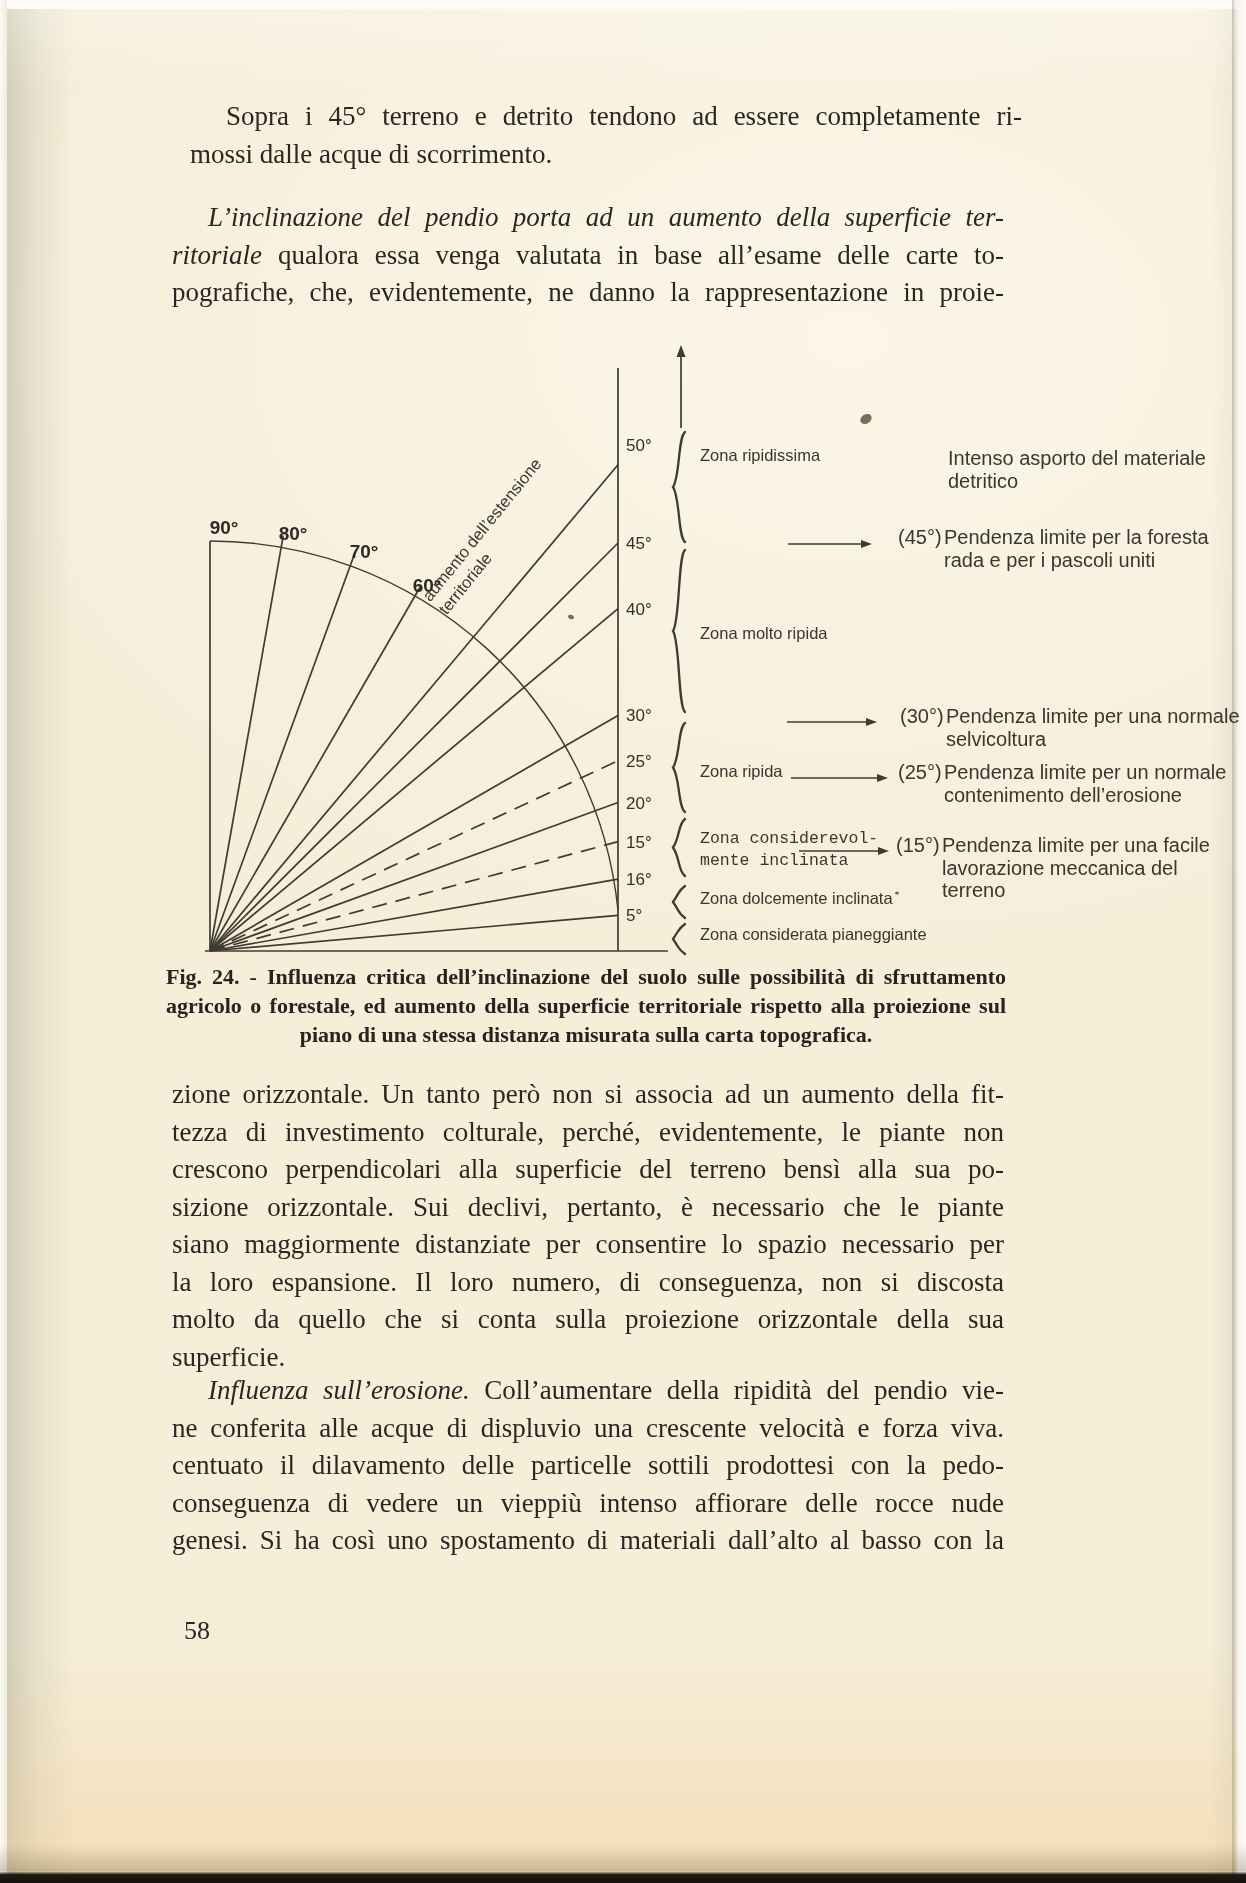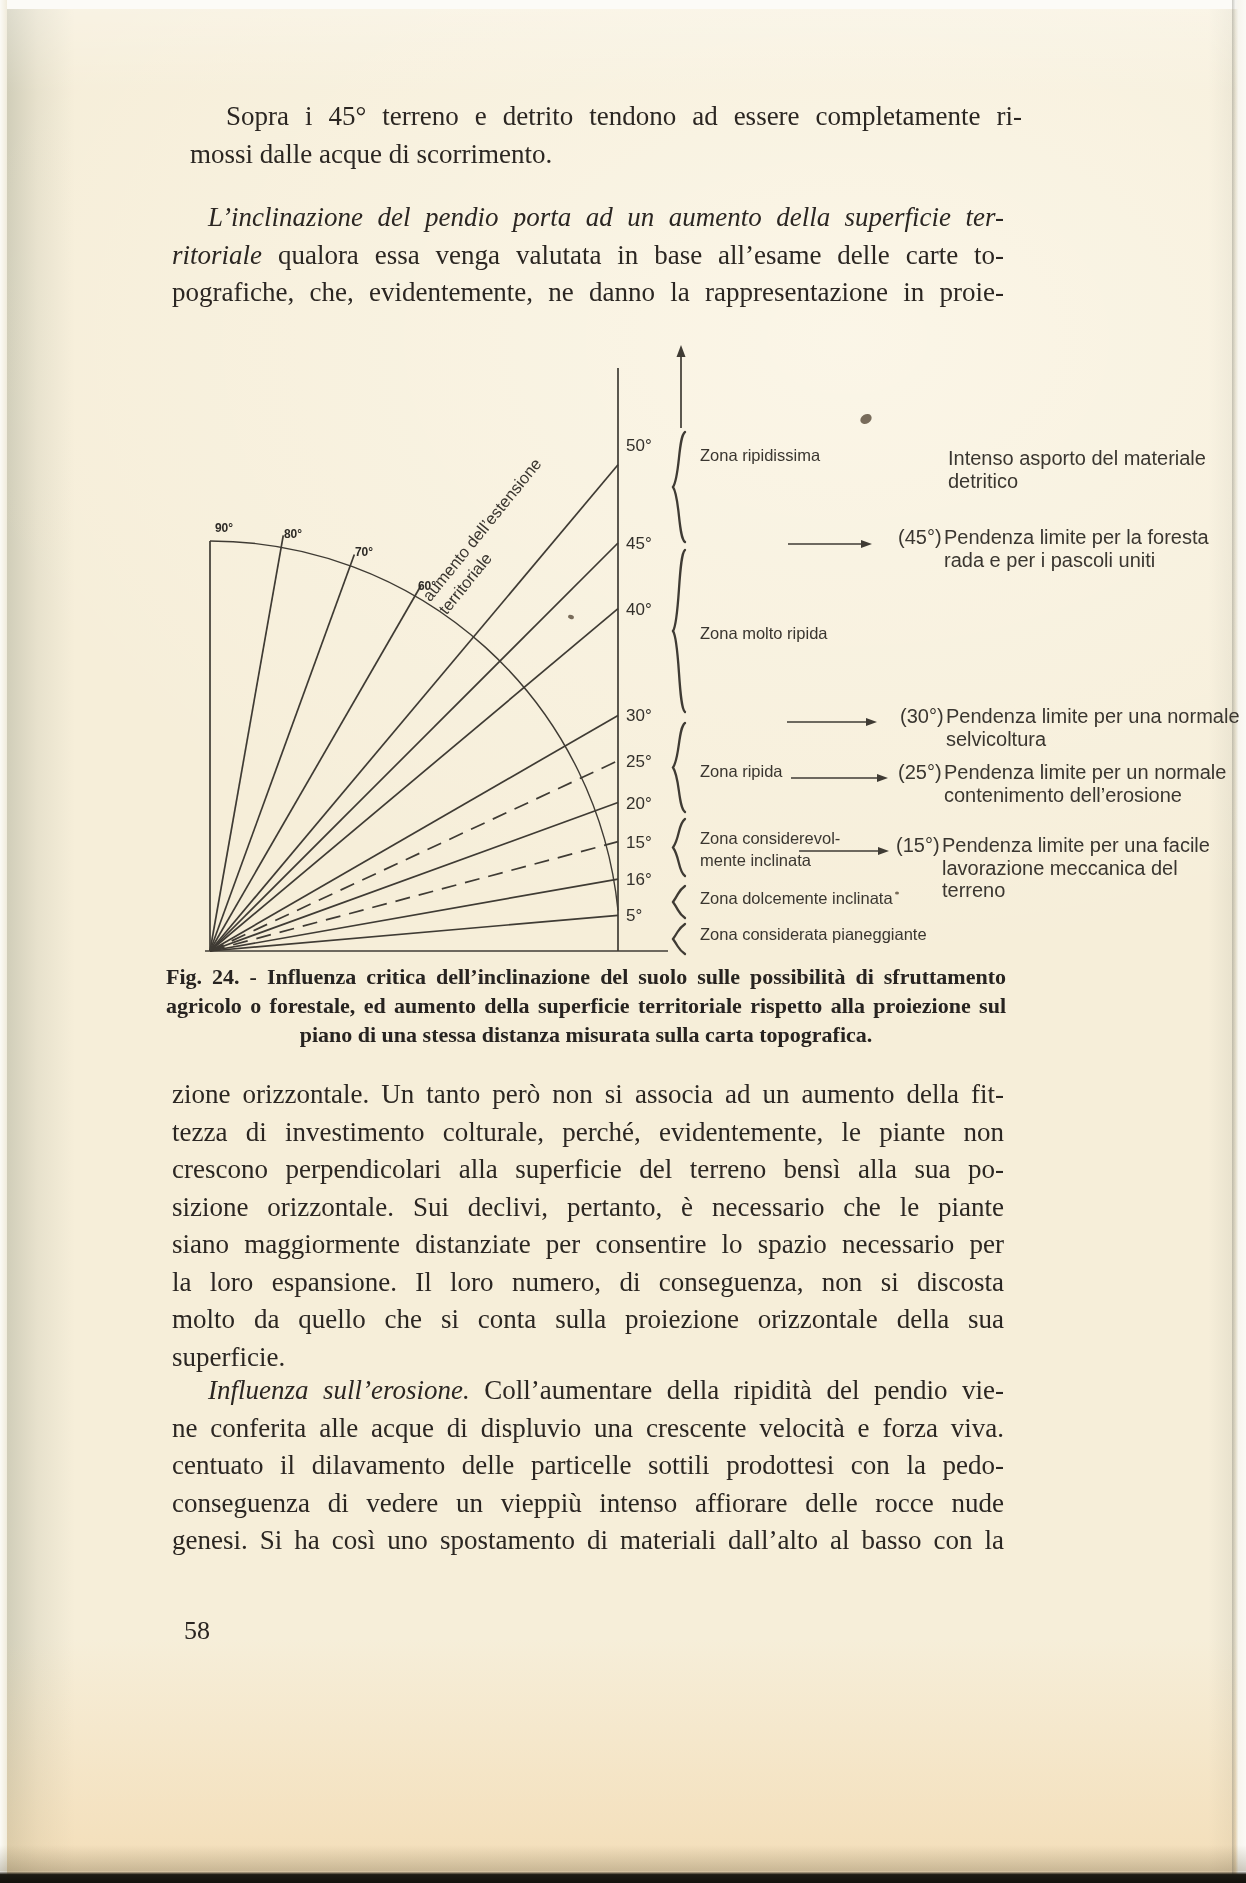--- a/index.html
+++ b/index.html
@@ -33,21 +33,21 @@
   .caption{position:absolute;left:166px;top:962px;width:840px;font-size:22px;line-height:29px;font-weight:bold;color:#272320;}
   .caption .just{text-align:justify;text-align-last:justify;}
   .caption .cent{text-align:center;}
 
   .pagenum{position:absolute;left:184px;top:1616px;font-size:26px;color:#2b2622;}
 
   
   .sans{font-family:"Liberation Sans","DejaVu Sans",sans-serif;}
   #fig-svg{position:absolute;left:0;top:0;}
   .tick-label{position:absolute;font-size:17px;line-height:20px;color:#33302b;}
-  .fan-label{position:absolute;font-size:12px;font-weight:bold;color:#2d2a26;transform:translate(-50%,-50%);}
+  .fan-label{position:absolute;font-size:19px;font-weight:bold;color:#2d2a26;transform:translate(-50%,-50%);}
   .zone-label{position:absolute;left:700px;font-size:16.5px;line-height:21.5px;color:#3a3630;}
   .annotation{position:absolute;display:flex;font-size:20px;line-height:22.5px;color:#3a3630;}
   .ann-ref{width:46px;flex-shrink:0;}
   .rotated-label{position:absolute;left:452px;top:576px;height:44px;font-size:16.5px;line-height:21px;color:#3a3630;
     transform:rotate(-51deg);transform-origin:0 100%;white-space:nowrap;}
 </style>
 </head>
 <body>
 
 <div class="page">
@@ -113,21 +113,21 @@
 
     <div class="zone-label sans" style="top:445px;">
       <div>Zona ripidissima</div>
     </div>
     <div class="zone-label sans" style="top:623px;">
       <div>Zona molto ripida</div>
     </div>
     <div class="zone-label sans" style="top:761px;">
       <div>Zona ripida</div>
     </div>
-    <div class="zone-label sans" style="top:828px;">
+    <div class="zone-label sans" style="top:828px;font-family:Liberation Mono, monospace;">
       <div>Zona considerevol-</div>
       <div>mente inclinata</div>
     </div>
     <div class="zone-label sans" style="top:888px;">
       <div>Zona dolcemente inclinata</div>
     </div>
     <div class="zone-label sans" style="top:924px;">
       <div>Zona considerata pianeggiante</div>
     </div>
 

